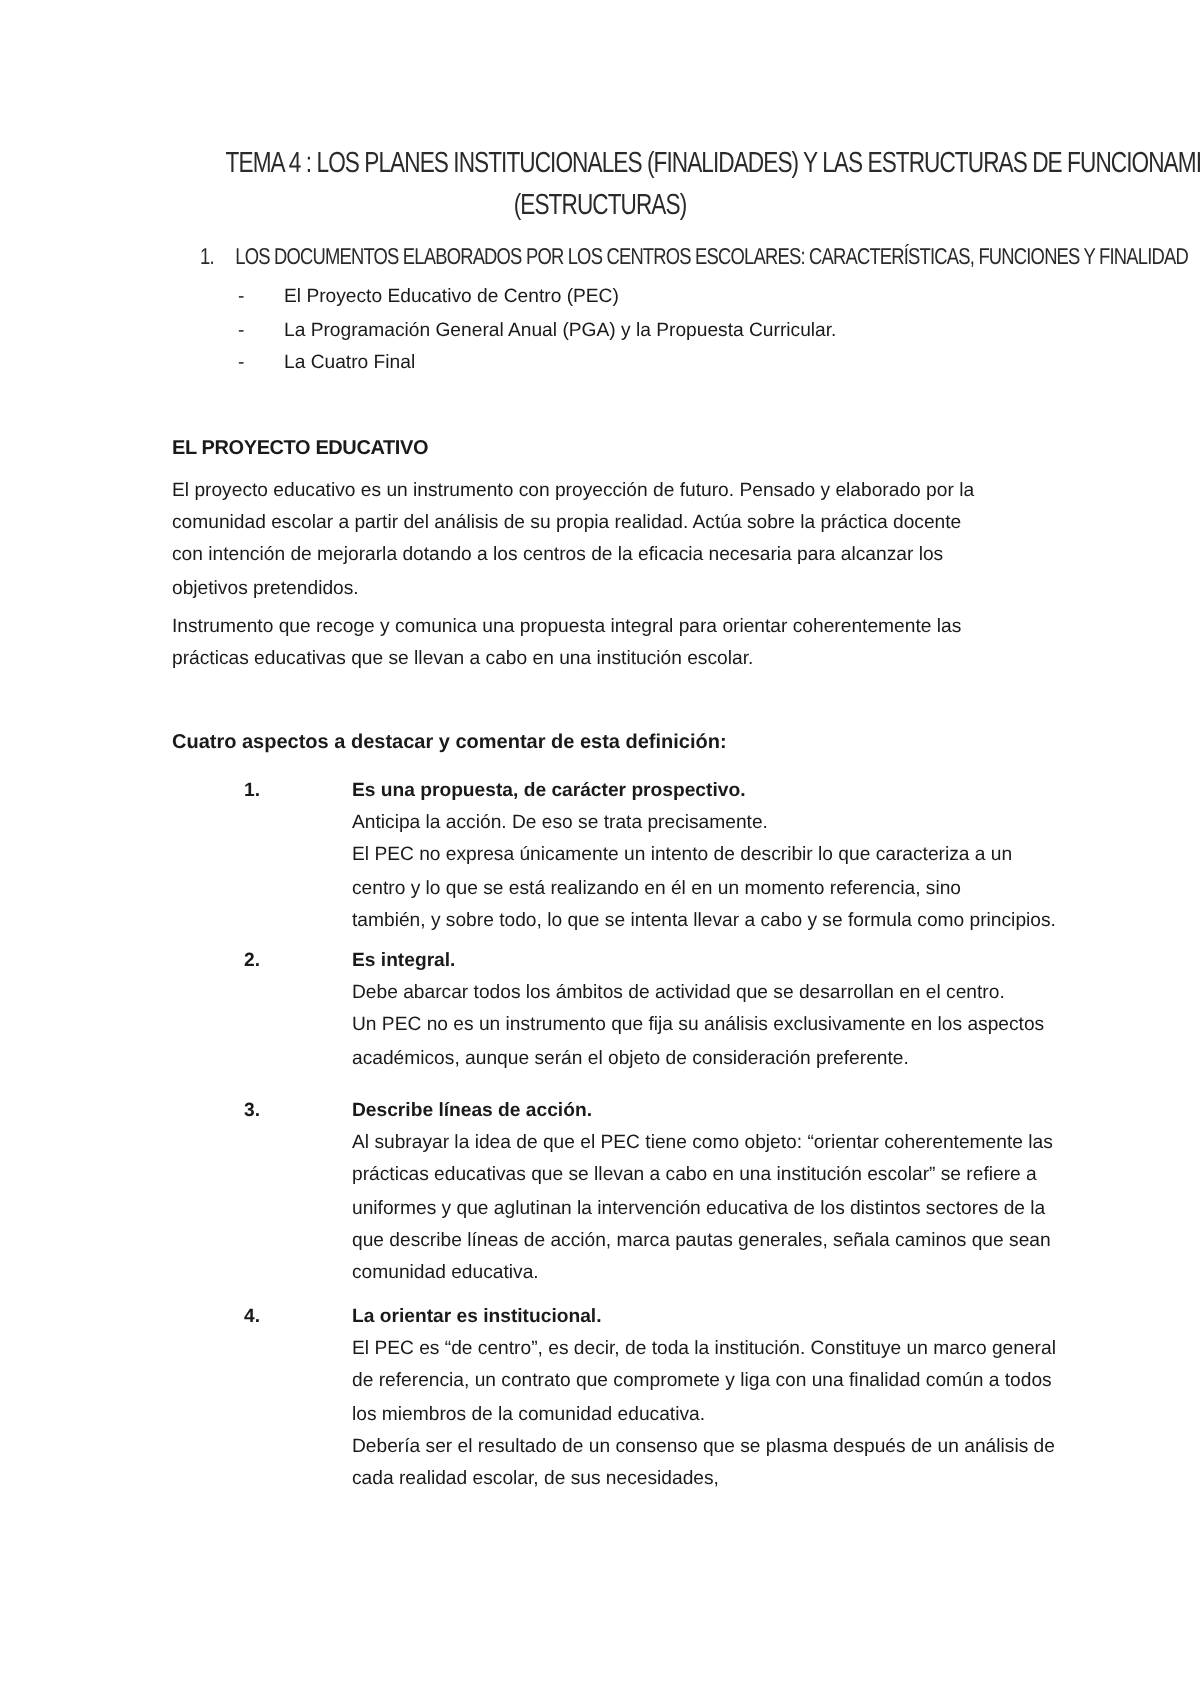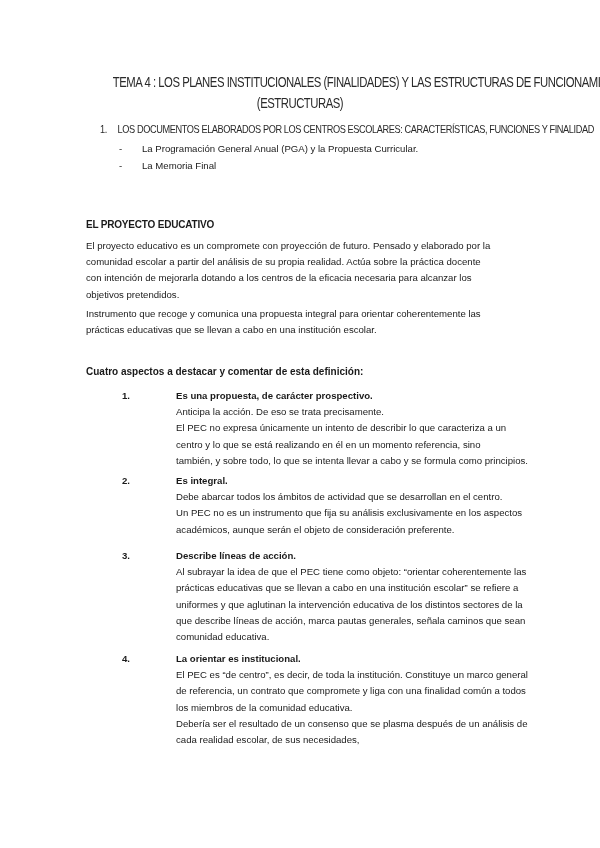--- a/index.html
+++ b/index.html
@@ -40,28 +40,29 @@
 <div class="page">
 
   <div class="title" style="top:74px;">TEMA 4 : LOS PLANES INSTITUCIONALES (FINALIDADES) Y LAS ESTRUCTURAS DE FUNCIONAMIENTO</div>
   <div class="title" style="top:95px;">(ESTRUCTURAS)</div>
 
   <div class="sec-heading">
     <span class="num">1.</span><span>LOS DOCUMENTOS ELABORADOS POR LOS CENTROS ESCOLARES: CARACTERÍSTICAS, FUNCIONES Y FINALIDAD</span>
   </div>
 
   <ul class="bullets">
+    <li><span class="dash">-</span><span>El Proyecto Educativo de Centro (PEC)</span></li>
     <li><span class="dash">-</span><span>La Programación General Anual (PGA) y la Propuesta Curricular.</span></li>
-    <li><span class="dash">-</span><span>La Memoria Final</span></li>
+    <li><span class="dash">-</span><span>La Cuatro Final</span></li>
   </ul>
 
   <div class="h-proj">EL PROYECTO EDUCATIVO</div>
 
   <div class="para" style="top:238px;">
-    <div>El proyecto educativo es un compromete con proyección de futuro. Pensado y elaborado por la</div>
+    <div>El proyecto educativo es un instrumento con proyección de futuro. Pensado y elaborado por la</div>
     <div>comunidad escolar a partir del análisis de su propia realidad. Actúa sobre la práctica docente</div>
     <div>con intención de mejorarla dotando a los centros de la eficacia necesaria para alcanzar los</div>
     <div>objetivos pretendidos.</div>
   </div>
 
   <div class="para" style="top:306px;">
     <div>Instrumento que recoge y comunica una propuesta integral para orientar coherentemente las</div>
     <div>prácticas educativas que se llevan a cabo en una institución escolar.</div>
   </div>
 

